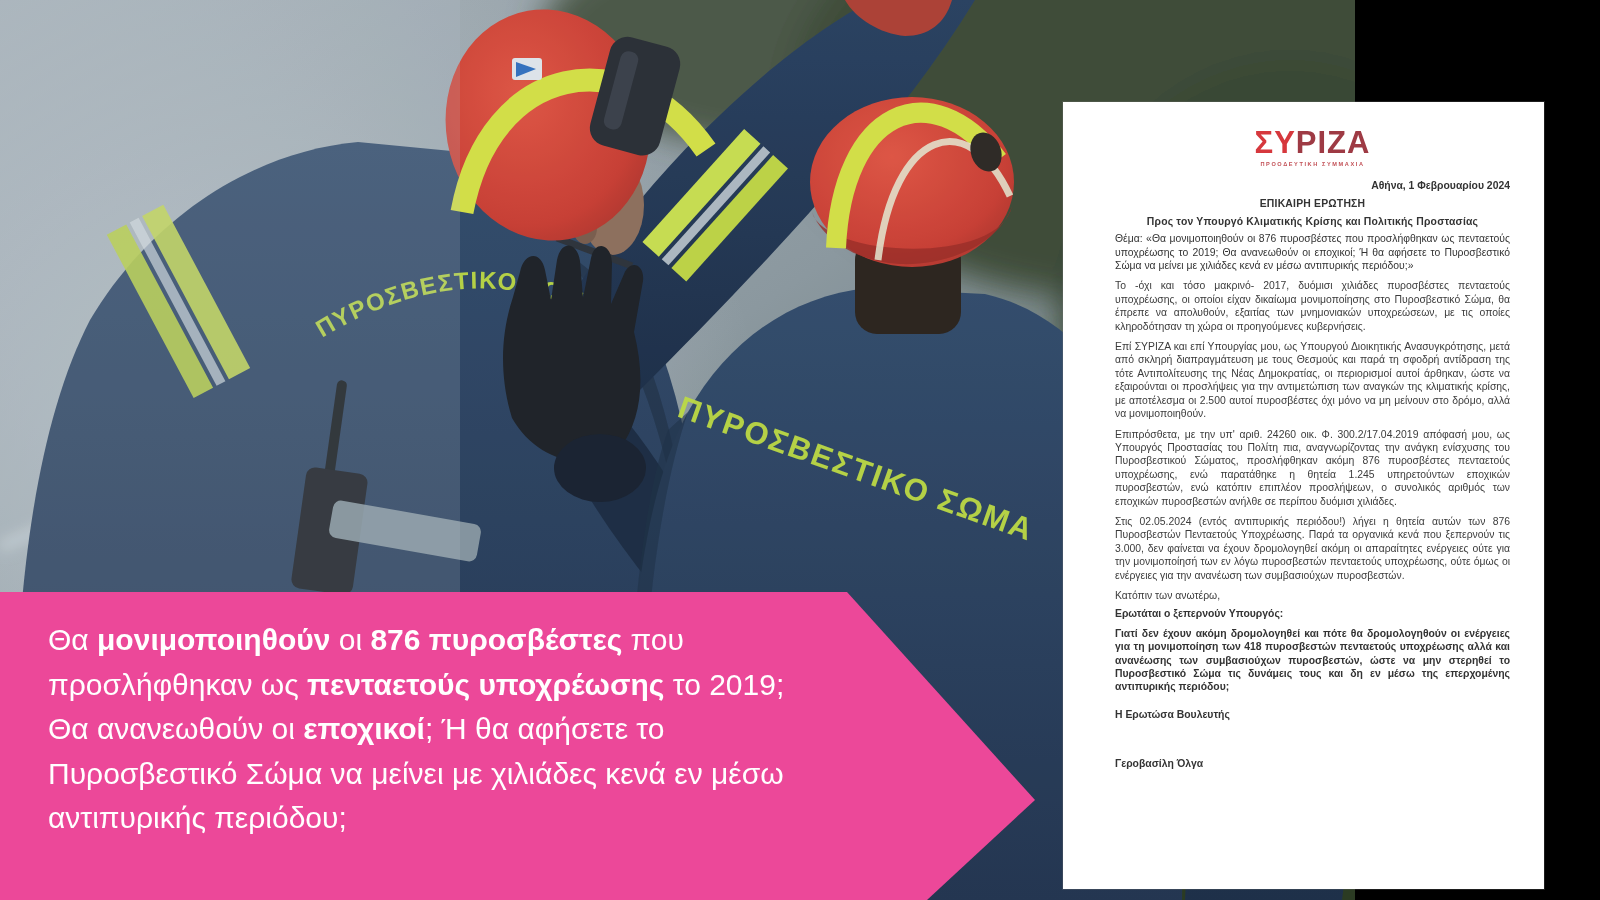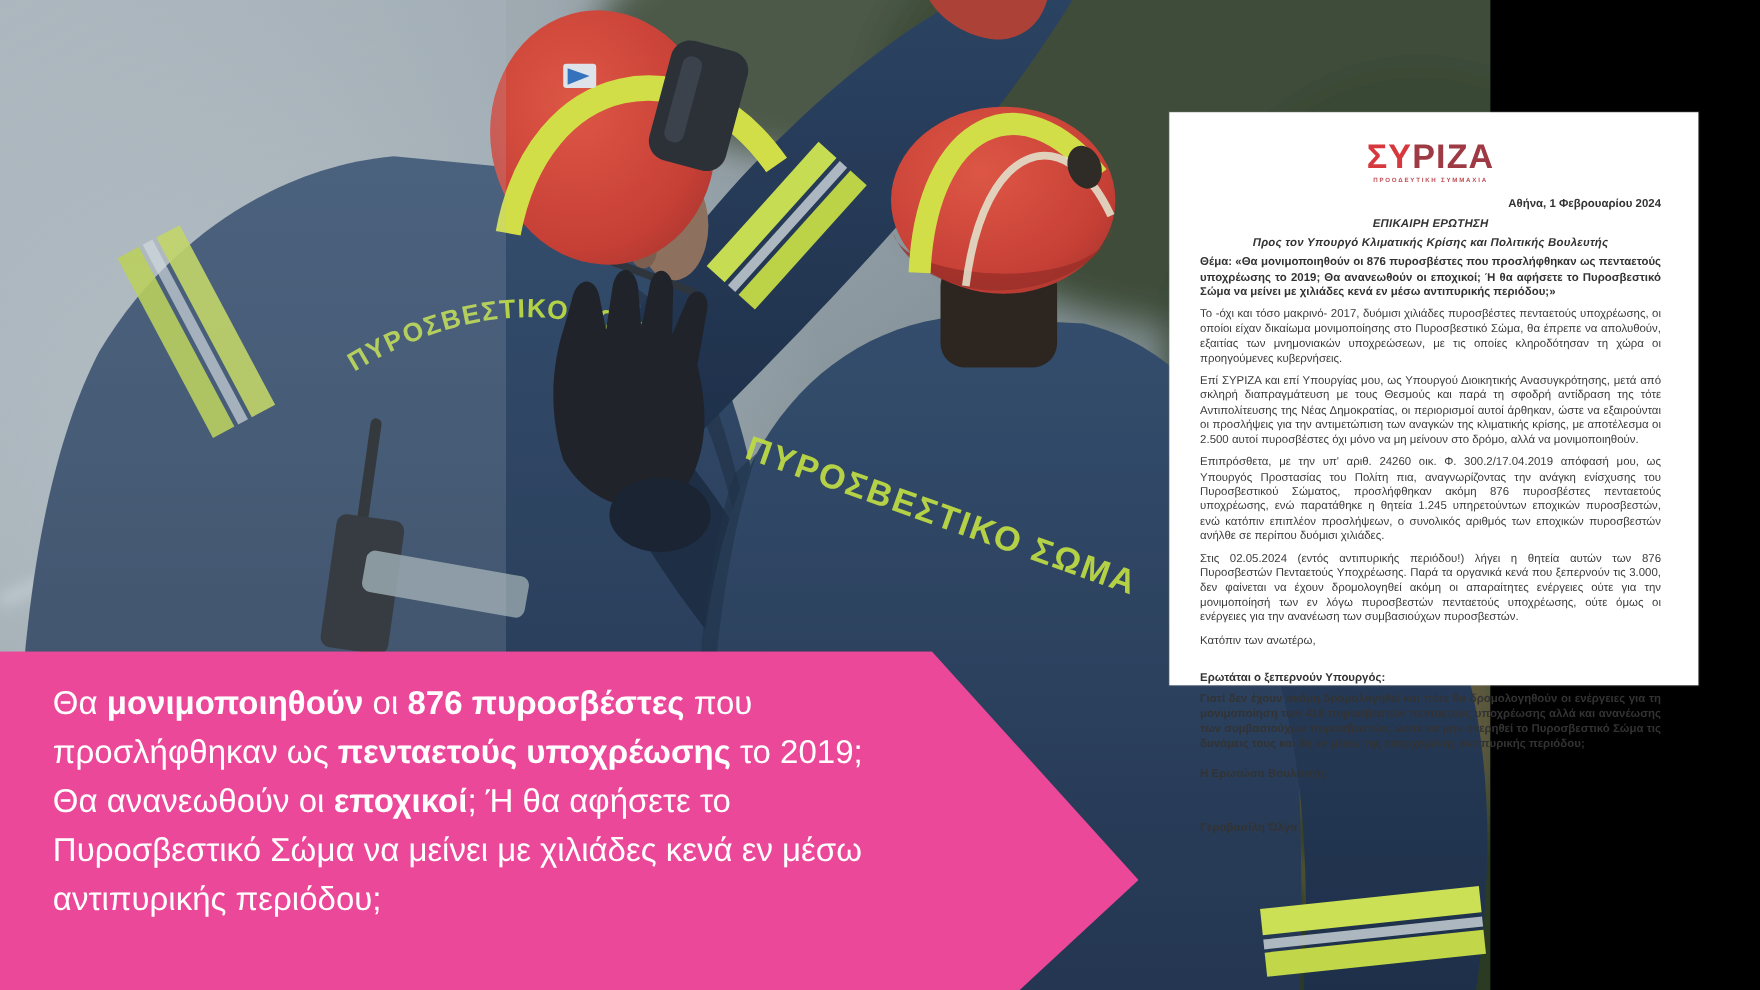--- a/index.html
+++ b/index.html
@@ -7,35 +7,35 @@
   .stage{position:relative;width:1600px;height:900px;background:#000;overflow:hidden;}
 
   
   .photo{position:absolute;left:0;top:0;width:1355px;height:900px;z-index:5;}
   .photo svg{display:block;}
 
   
   .black-band{position:absolute;left:1355px;top:0;width:245px;height:900px;background:#000;z-index:6;}
 
   
-  .paper{position:absolute;left:1063px;top:102px;width:481px;height:521px;background:#ffffff;
+  .paper{position:absolute;left:1063px;top:102px;width:481px;height:787px;background:#ffffff;
          z-index:20;box-shadow:0 0 0 1px rgba(120,120,120,.25);box-sizing:border-box;
-         padding:26px 34px 12px 28px;}
+         padding:26px 34px 12px 52px;}
   .logo-block{text-align:center;margin-bottom:12px;}
   .logo-title{font-weight:700;font-size:31px;line-height:30px;letter-spacing:1px;color:#b5343d;}
   .logo-title .lt1{color:#d6383d;}
   .logo-title .lt2{color:#9e3a44;}
   .logo-sub{font-size:5.6px;letter-spacing:1.6px;color:#c25056;font-weight:700;margin-top:3px;}
   .doc-text{color:#3b3b3b;font-size:10.4px;line-height:13.4px;}
   .dp{margin:0 0 7px 0;}
   .dp.date{text-align:right;font-weight:700;color:#333;margin-bottom:5px;}
-  .dp.hcenter{text-align:center;font-weight:700;color:#333;margin-bottom:4px;letter-spacing:.2px;font-style:italic;}
-  .dp.theme{font-weight:700;text-align:justify;color:#333;}
+  .dp.hcenter{text-align:center;font-weight:700;color:#333;margin-bottom:4px;letter-spacing:.2px;}
+  .dp.theme{font-weight:400;text-align:justify;color:#333;}
   .dp.body{text-align:justify;}
-  .dp.plain{margin-bottom:21px;}
+  .dp.plain{margin-bottom:5px;}
   .dp.lead-bold{font-weight:700;margin-bottom:6px;color:#333;}
   .dp.question{font-weight:700;text-align:justify;color:#333;margin-bottom:14px;}
   .dp.sig{text-align:left;font-weight:700;color:#333;margin-bottom:36px;}
   .dp.sig2{text-align:left;font-weight:700;color:#333;}
 
   
   .banner{position:absolute;left:0;top:592px;width:1040px;height:334px;z-index:30;
           background:#ec4899;
           clip-path:polygon(0 0,847px 0,1035px 208px,927px 308px,0 308px);}
   .banner-text{position:absolute;left:48px;top:26px;width:940px;color:#fff;
@@ -191,21 +191,21 @@
   <div class="black-band"></div>
 
   <div class="paper">
     <div class="logo-block">
       <div class="logo-title"><span class="lt1">ΣΥ</span><span class="lt2">ΡΙΖΑ</span></div>
       <div class="logo-sub">ΠΡΟΟΔΕΥΤΙΚΗ ΣΥΜΜΑΧΙΑ</div>
     </div>
     <div class="doc-text">
         <p class="dp date">Αθήνα, 1 Φεβρουαρίου 2024</p>
         <p class="dp hcenter">ΕΠΙΚΑΙΡΗ ΕΡΩΤΗΣΗ</p>
-        <p class="dp hcenter">Προς τον Υπουργό Κλιματικής Κρίσης και Πολιτικής Βουλευτής</p>
+        <p class="dp hcenter">Προς τον Υπουργό Κλιματικής Κρίσης και Πολιτικής Προστασίας</p>
         <p class="dp theme">Θέμα: «Θα μονιμοποιηθούν οι 876 πυροσβέστες που προσλήφθηκαν ως πενταετούς υποχρέωσης το 2019; Θα ανανεωθούν οι εποχικοί; Ή θα αφήσετε το Πυροσβεστικό Σώμα να μείνει με χιλιάδες κενά εν μέσω αντιπυρικής περιόδου;»</p>
         <p class="dp body">Το -όχι και τόσο μακρινό- 2017, δυόμισι χιλιάδες πυροσβέστες πενταετούς υποχρέωσης, οι οποίοι είχαν δικαίωμα μονιμοποίησης στο Πυροσβεστικό Σώμα, θα έπρεπε να απολυθούν, εξαιτίας των μνημονιακών υποχρεώσεων, με τις οποίες κληροδότησαν τη χώρα οι προηγούμενες κυβερνήσεις.</p>
         <p class="dp body">Επί ΣΥΡΙΖΑ και επί Υπουργίας μου, ως Υπουργού Διοικητικής Ανασυγκρότησης, μετά από σκληρή διαπραγμάτευση με τους Θεσμούς και παρά τη σφοδρή αντίδραση της τότε Αντιπολίτευσης της Νέας Δημοκρατίας, οι περιορισμοί αυτοί άρθηκαν, ώστε να εξαιρούνται οι προσλήψεις για την αντιμετώπιση των αναγκών της κλιματικής κρίσης, με αποτέλεσμα οι 2.500 αυτοί πυροσβέστες όχι μόνο να μη μείνουν στο δρόμο, αλλά να μονιμοποιηθούν.</p>
         <p class="dp body">Επιπρόσθετα, με την υπ' αριθ. 24260 οικ. Φ. 300.2/17.04.2019 απόφασή μου, ως Υπουργός Προστασίας του Πολίτη πια, αναγνωρίζοντας την ανάγκη ενίσχυσης του Πυροσβεστικού Σώματος, προσλήφθηκαν ακόμη 876 πυροσβέστες πενταετούς υποχρέωσης, ενώ παρατάθηκε η θητεία 1.245 υπηρετούντων εποχικών πυροσβεστών, ενώ κατόπιν επιπλέον προσλήψεων, ο συνολικός αριθμός των εποχικών πυροσβεστών ανήλθε σε περίπου δυόμισι χιλιάδες.</p>
         <p class="dp body">Στις 02.05.2024 (εντός αντιπυρικής περιόδου!) λήγει η θητεία αυτών των 876 Πυροσβεστών Πενταετούς Υποχρέωσης. Παρά τα οργανικά κενά που ξεπερνούν τις 3.000, δεν φαίνεται να έχουν δρομολογηθεί ακόμη οι απαραίτητες ενέργειες ούτε για την μονιμοποίησή των εν λόγω πυροσβεστών πενταετούς υποχρέωσης, ούτε όμως οι ενέργειες για την ανανέωση των συμβασιούχων πυροσβεστών.</p>
         <p class="dp plain">Κατόπιν των ανωτέρω,</p>
         <p class="dp lead-bold">Ερωτάται ο ξεπερνούν Υπουργός:</p>
         <p class="dp question">Γιατί δεν έχουν ακόμη δρομολογηθεί και πότε θα δρομολογηθούν οι ενέργειες για τη μονιμοποίηση των 418 πυροσβεστών πενταετούς υποχρέωσης αλλά και ανανέωσης των συμβασιούχων πυροσβεστών, ώστε να μην στερηθεί το Πυροσβεστικό Σώμα τις δυνάμεις τους και δη εν μέσω της επερχομένης αντιπυρικής περιόδου;</p>
         <p class="dp sig">Η Ερωτώσα Βουλευτής</p>
         <p class="dp sig2">Γεροβασίλη Όλγα</p>

